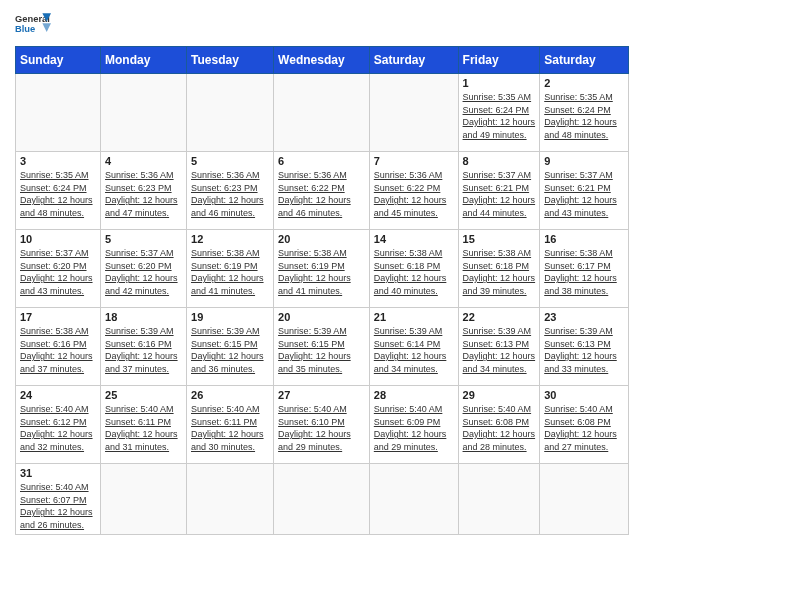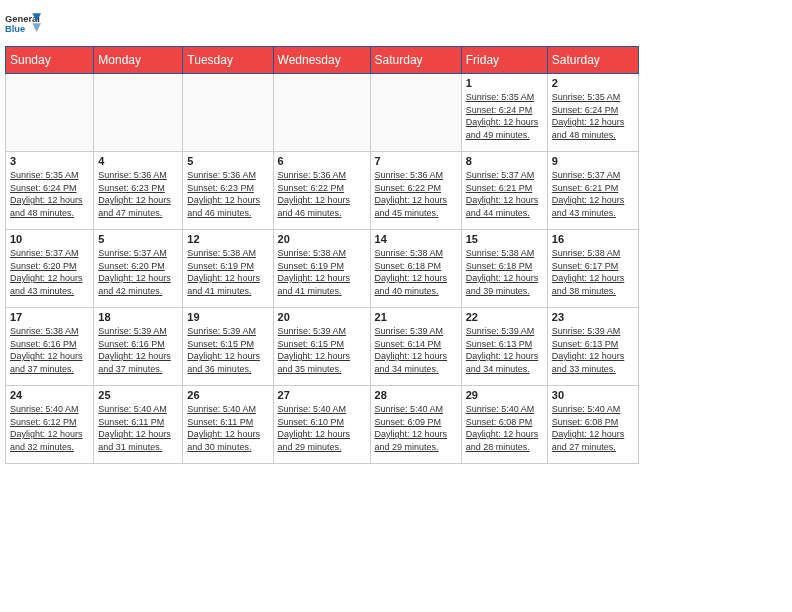--- a/index.html
+++ b/index.html
@@ -4,21 +4,21 @@
   <style>
     * { box-sizing: border-box; margin: 0; padding: 0; }
     body {
       font-family: Arial, sans-serif;
       background: #fff;
       width: 792px;
       min-height: 612px;
     }
     .page {
       width: 644px;
-      padding: 10px 5px;
+      padding: 10px 15px;
     }
     .header {
       display: flex;
       justify-content: space-between;
       align-items: flex-start;
       margin-bottom: 8px;
     }
     .logo {
       display: flex;
       align-items: center;
@@ -40,24 +40,24 @@
     .location {
       font-size: 13px;
       color: #444;
     }
     .calendar {
       width: 100%;
       border-collapse: collapse;
       border: 1px solid #ccc;
     }
     .calendar th {
-      background-color: #ef4444;
+      background-color: #1d4ed8;
       color: #fff;
       font-size: 12px;
-      font-weight: normal;
+      font-weight: bold;
       padding: 6px 4px;
       text-align: left;
       border: 1px solid #1a5a9a;
     }
     .calendar td {
       border: 1px solid #ccc;
       vertical-align: top;
       padding: 3px 4px;
       font-size: 9.5px;
       color: #333;
@@ -244,15 +244,27 @@
           </td>
           <td>
             <span class="day-num">29</span>
             <div class="day-info">Sunrise: 5:40 AM<br>Sunset: 6:08 PM<br>Daylight: 12 hours and 28 minutes.</div>
           </td>
           <td>
             <span class="day-num">30</span>
             <div class="day-info">Sunrise: 5:40 AM<br>Sunset: 6:08 PM<br>Daylight: 12 hours and 27 minutes.</div>
           </td>
         </tr>
+        <tr class="last-row">
+          <td>
+            <span class="day-num">31</span>
+            <div class="day-info">Sunrise: 5:40 AM<br>Sunset: 6:07 PM<br>Daylight: 12 hours and 26 minutes.</div>
+          </td>
+          <td class="empty-cell"></td>
+          <td class="empty-cell"></td>
+          <td class="empty-cell"></td>
+          <td class="empty-cell"></td>
+          <td class="empty-cell"></td>
+          <td class="empty-cell"></td>
+        </tr>
       </tbody>
   </table>
 </div>
 
 </body></html>

